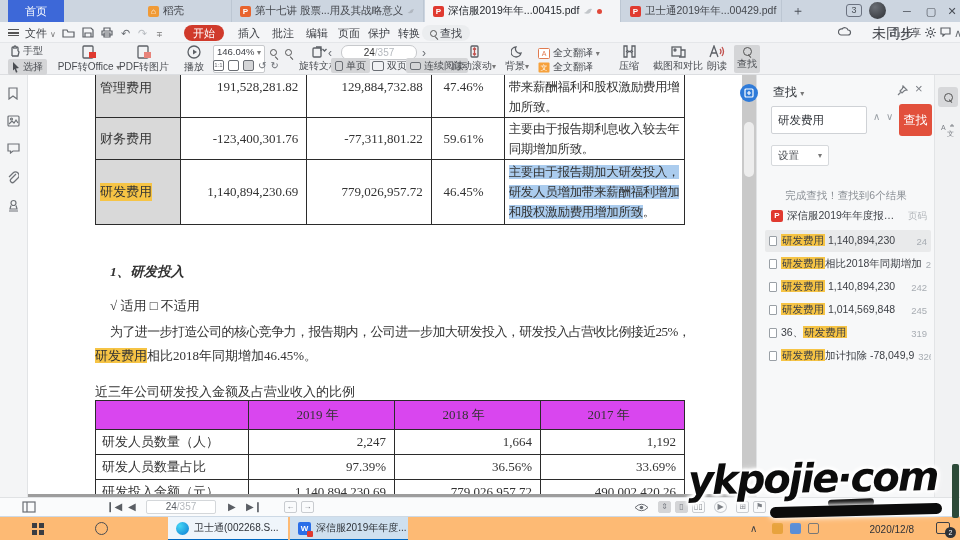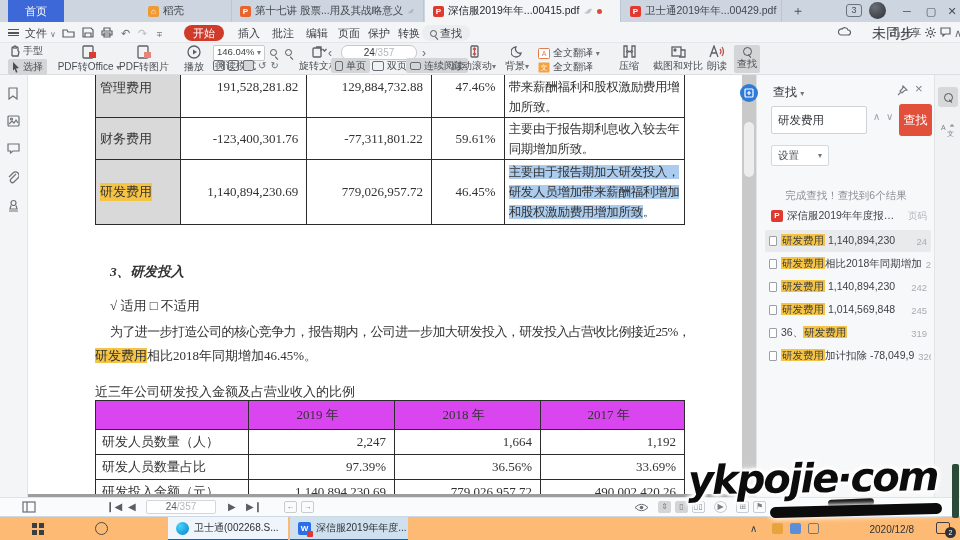--- a/index.html
+++ b/index.html
@@ -27,21 +27,21 @@
   .mitem{position:absolute;top:3px;height:16px;line-height:16px;font-size:11px;color:#3c3f45}
   .mpill{background:#d03a2b;color:#fff;border-radius:8px;text-align:center}
   .findpill{position:absolute;left:422px;top:3px;width:48px;height:16px;border-radius:8px;background:#ebedef;display:flex;align-items:center;justify-content:center;gap:3px;color:#3c3f45}
   .mag{display:inline-block;width:7px;height:7px;border:1.3px solid #555;border-radius:50%;position:relative;flex:0 0 auto}
   .mag::after{content:"";position:absolute;left:5px;top:5.5px;width:1.4px;height:4px;background:#555;transform:rotate(-45deg)}
   .mico{stroke:#5c6066;fill:none;stroke-width:1.2}
   
   .ribbon{position:absolute;left:0;top:43px;width:960px;height:32px;background:#f1f2f4;border-bottom:1px solid #dcdee1}
   .rlabel{font-size:10px;color:#4a4d52;white-space:nowrap}
   .chip{background:#d4d5d7;border-radius:2px}
-  .zoombox{position:absolute;left:213px;top:2px;width:52px;height:16px;background:#fff;border:1px solid #c7c9cc;border-radius:2px;font-size:9.5px;text-align:center;line-height:12px;color:#3c3f45}
+  .zoombox{position:absolute;left:213px;top:2px;width:52px;height:28px;background:#fff;border:1px solid #c7c9cc;border-radius:2px;font-size:9.5px;text-align:center;line-height:12px;color:#3c3f45}
   .pagebox{position:absolute;left:341px;top:2px;width:76px;height:15px;background:#fff;border:1px solid #c7c9cc;border-radius:7px;font-size:10px;text-align:center;line-height:13px}
   .smico{display:inline-block;width:11px;height:11px;border:1.2px solid #6a6e74;border-radius:2px}
   .vchip{position:absolute;top:15px;height:15px;display:flex;align-items:center;gap:3px;padding:0 4px;border-radius:2px;font-size:10px;color:#4a4d52;white-space:nowrap}
   .vchip.on{background:#d4d5d7}
   .rgrp{position:absolute;display:flex;flex-direction:column;align-items:center;gap:1px}
   .gico{stroke:#5c6066;fill:none;stroke-width:1.3}
   .caret{font-size:8px;color:#777}
   
   .leftstrip{position:absolute;left:0;top:75px;width:28px;height:422px;background:#f4f5f6;border-right:1px solid #e2e4e6}
   .lsico{position:absolute;left:7px;stroke:#6f7378;fill:none;stroke-width:1.2}
@@ -49,21 +49,21 @@
   .docarea{position:absolute;left:28px;top:75px;width:728px;height:422px;background:#9d9d9d;overflow:hidden}
   .page{position:absolute;left:0px;top:0px;width:714px;height:419px;background:#fff;overflow:hidden}
   .serif{font-family:"Liberation Serif","DejaVu Serif",serif}
   .t1{position:absolute;left:67px;top:0px;width:590px;border-left:1px solid #2b2b2b;border-right:1px solid #2b2b2b}
   .t1 .row{display:flex;border-bottom:1px solid #2b2b2b}
   .t1 .c{border-right:1px solid #2b2b2b;padding:2px 4px;font-size:13px;display:flex}
   .t1 .c:last-child{border-right:none}
   .t1 .lab{width:85px;background:#d9d9d9;align-items:center}
   .t1 .v1{width:127px;justify-content:flex-end;align-items:center;padding-right:8px}
   .t1 .v2{width:125px;justify-content:flex-end;align-items:center;padding-right:8px}
-  .t1 .pc{width:73px;justify-content:flex-end;align-items:center;padding-right:8px}
+  .t1 .pc{width:73px;justify-content:flex-end;align-items:center;padding-right:20px}
   .t1 .nt{width:180px;font-size:12.5px;line-height:20px;letter-spacing:-.3px;align-items:center}
   .hl{background:#f6c445}
   .sel{background:#abccee}
   .t2{position:absolute;left:67px;top:325px;width:590px;border:1px solid #2b2b2b;border-bottom:none}
   .t2 .row{display:flex;border-bottom:1px solid #2b2b2b}
   .t2 .c{border-right:1px solid #2b2b2b;font-size:13px;display:flex;align-items:center}
   .t2 .c:last-child{border-right:none}
   .t2 .hrow .c{background:#d946ef;justify-content:center;height:28px}
   .t2 .lab2{width:153px;padding-left:6px}
   .t2 .d{width:146px;justify-content:flex-end;padding-right:8px;height:24px}
@@ -368,21 +368,21 @@
           </div>
         <div class="c v1">1,140,894,230.69</div>
         <div class="c v2">779,026,957.72</div>
         <div class="c pc">46.45%</div>
         <div class="c nt">
             <span><span class="sel">主要由于报告期加大研发投入，研发人员增加带来薪酬福利增加和股权激励费用增加所致</span><span>。</span></span>
           </div>
       </div>
     </div>
 
-    <div class="abs serif" style="left:82px;top:188px;font-weight:bold;font-size:13.5px;font-style:italic">3、研发投入</div>
+    <div class="abs serif" style="left:82px;top:188px;font-weight:bold;font-size:13.5px;font-style:italic">1、研发投入</div>
     <div class="abs serif" style="left:82px;top:222px;font-size:13px">√ 适用 □ 不适用</div>
     <div class="abs serif" style="left:82px;top:248px;font-size:13px;letter-spacing:-.6px;white-space:nowrap">为了进一步打造公司的核心竞争力，报告期内，公司进一步加大研发投入，研发投入占营收比例接近25%，</div>
     <div class="abs serif" style="left:67px;top:272px;font-size:13px;white-space:nowrap"><span class="hl">研发费用</span><span>相比2018年同期增加46.45%。</span></div>
     <div class="abs serif" style="left:67px;top:308px;font-size:13px">近三年公司研发投入金额及占营业收入的比例</div>
 
     <div class="t2">
       <div class="row hrow">
         <div class="c lab2" style="justify-content:flex-start"></div>
         <div class="c d" style="justify-content:center">2019 年</div>
         <div class="c d" style="justify-content:center">2018 年</div>

